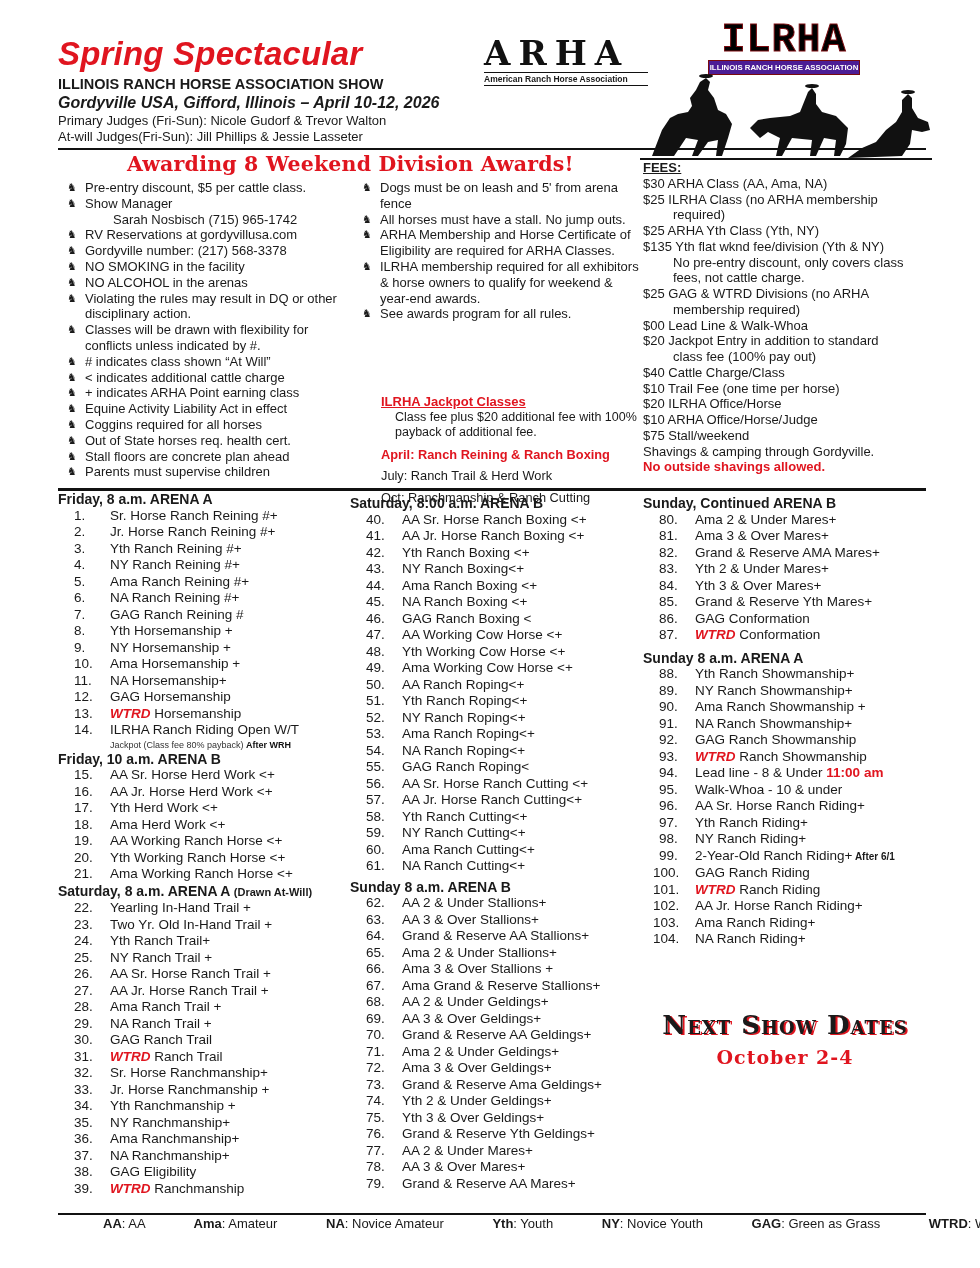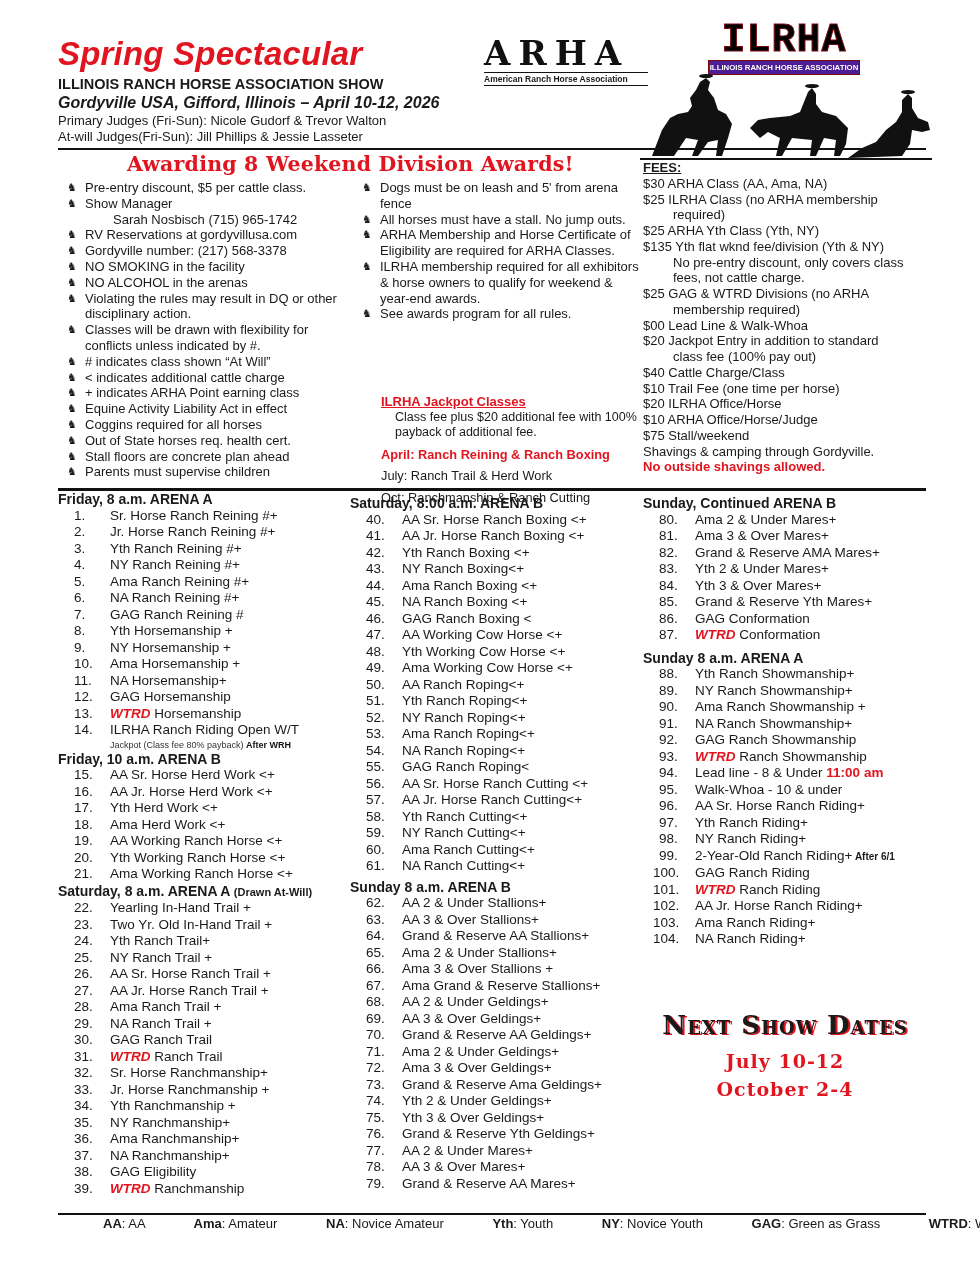--- a/index.html
+++ b/index.html
@@ -604,19 +604,18 @@
       <span class="name"><span>Ama Ranch Riding+</span></span>
     </div>
     <div class="it">
       <span class="num w3">104.</span>
       <span class="name"><span>NA Ranch Riding+</span></span>
     </div>
   </div>
 
 <div class="abs next">
   <div class="nt">Next Show Dates</div>
-  <div class="d">July 10-12</div>
   <div class="d" style="margin-top:6px">October 2-4</div>
 </div>
 
 <div class="abs rule" style="left:58px; top:1213px; width:868px; height:2px;"></div>
 
 <div class="abs legend" id="legend"><b>AA</b><span>: AA</span>  <b>Ama</b><span>: Amateur</span>  <b>NA</b><span>: Novice Amateur</span>  <b>Yth</b><span>: Youth</span>  <b>NY</b><span>: Novice Youth</span>  <b>GAG</b><span>: Green as Grass</span>  <b>WTRD</b><span>: Walk/Trot Restricted</span>  </div>
 
 </body></html>

